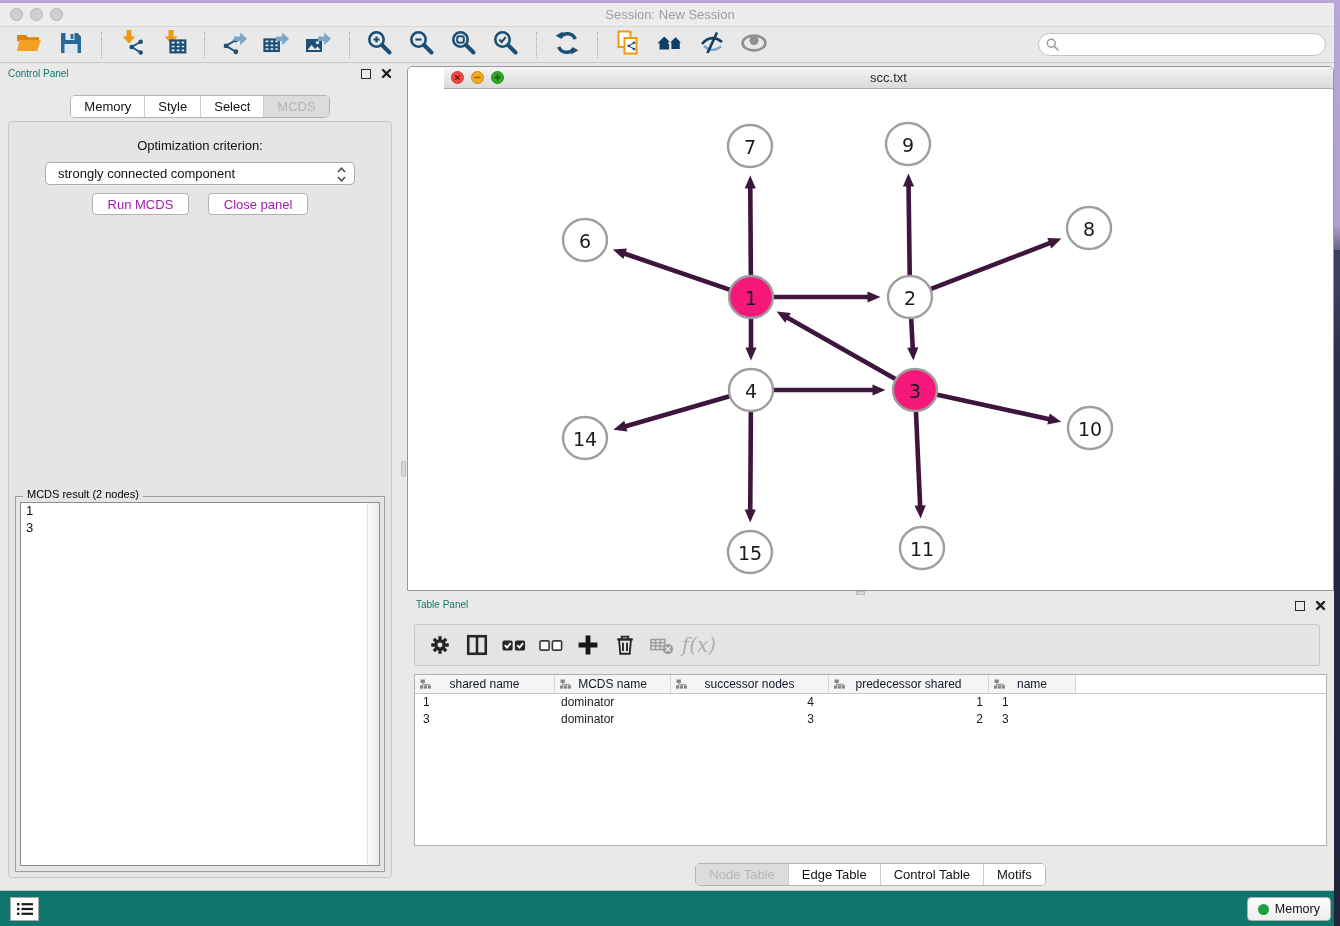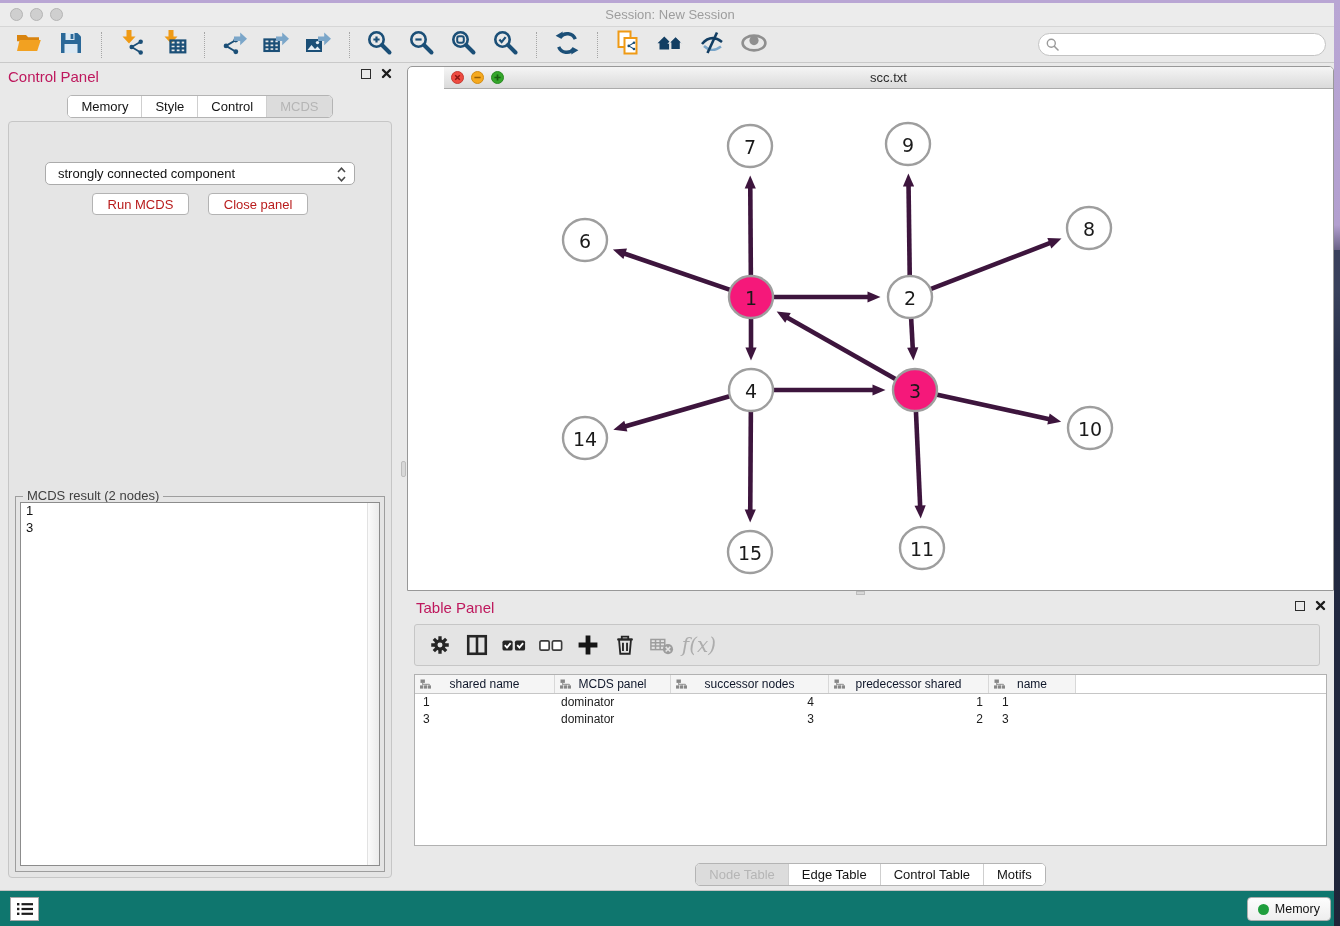--- a/index.html
+++ b/index.html
@@ -23,21 +23,21 @@
   .toolbar { position:absolute; left:0; top:27px; width:100%; height:36px; display:flex; align-items:center;
     padding-left:8px; background:#e9e9e9; border-bottom:1px solid #c9c9c9; }
   .tb-btn { width:34px; height:30px; display:flex; align-items:center; justify-content:center;
     background:none; border:none; margin:0 4px; padding:0; cursor:default; }
   .tb-sep { width:1px; height:26px; border-left:1px dotted #a6a6a6; margin:0 9px; }
   .search-wrap { position:relative; margin-left:auto; margin-right:14px; }
   .search-wrap svg { position:absolute; left:8px; top:5px; }
   .search-input { width:288px; height:23px; border:1px solid #c3c3c3; border-radius:12px; background:#fff;
     padding-left:27px; font-size:13px; outline:none; font-family:inherit; }
   
-  .panel-head-label { font-size:15px; color:#be185d; }
+  .panel-head-label { font-size:10px; color:#0f766e; }
   .panel-icons { position:absolute; right:8px; top:4px; display:flex; align-items:center; gap:10px; }
   .float-btn { width:10px; height:10px; border:1.6px solid #2c2c2c; background:transparent; display:inline-block; }
   .close-btn { background:none; border:none; padding:0; display:flex; }
   
   .control-panel { position:absolute; left:0; top:64px; width:400px; height:826px; }
   .cp-head { position:absolute; left:8px; top:4px; }
   .tabs-row { position:absolute; left:0; top:31px; width:100%; text-align:center; }
   .tabset { display:inline-flex; border:1px solid #b4b4b4; border-radius:5px; overflow:hidden; background:#fff; }
   .tab { padding:2px 13px; font-size:13px; background:#fff; border:none; border-left:1px solid #cfcfcf;
     color:#141414; font-family:inherit; cursor:default; line-height:17px; }
@@ -45,23 +45,23 @@
   .tab.active { background:#dcdcdc; color:#b5b5b5; }
   .cp-inner { position:absolute; left:8px; top:57px; width:384px; height:757px;
     background:#e5e5e5; border:1px solid #c6c6c6; border-radius:4px; }
   .opt-label { position:absolute; top:16px; width:100%; text-align:center; font-size:13px; color:#111; }
   .dropdown { position:absolute; left:36px; top:40px; width:310px; height:23px; background:#ffffff;
     border:1px solid #ababab; border-radius:5px; font-size:13px; line-height:21px; padding-left:12px; text-align:left;
     font-family:inherit; color:#111; }
   .dropdown svg { position:absolute; right:7px; top:3px; }
   .btn-row { position:absolute; top:71px; width:100%; text-align:center; }
   .cp-btn { height:22px; background:#fff; border:1px solid #b3b3b3; border-radius:4px;
-    font-size:13px; padding:0 15px; margin:0 7px; font-family:inherit; color:#b91c1c; cursor:default; }
+    font-size:13px; padding:0 15px; margin:0 7px; font-family:inherit; color:#a21caf; cursor:default; }
   .result-box { position:absolute; left:6px; right:6px; bottom:5px; height:376px; border:1px solid #9e9e9e; }
-  .result-legend { position:absolute; top:-9px; left:7px; background:#e5e5e5; padding:0 4px; font-size:13px; color:#404040; }
+  .result-legend { position:absolute; top:-9px; left:7px; background:#e5e5e5; padding:0 4px; font-size:11px; color:#000000; }
   .result-area { position:absolute; left:4px; right:4px; top:5px; bottom:5px; background:#fff; border:1px solid #8c8c8c; }
   .result-line { font-size:13px; line-height:16.5px; padding-left:5px; color:#111; }
   .result-scroll { position:absolute; right:0; top:0; bottom:0; width:12px;
     background:linear-gradient(to right,#fbfbfb,#ebebeb); border-left:1px solid #e2e2e2; }
   .v-grip { position:absolute; left:401px; top:461px; width:5px; height:16px; background:#d8d8d8;
     border:1px solid #bdbdbd; border-radius:2px; }
   .h-grip { position:absolute; left:856px; top:591px; width:9px; height:4px; background:#d8d8d8; border:1px solid #bdbdbd; }
   
   .net-win { position:absolute; left:407px; top:66px; width:927px; height:525px; background:#fff;
     border:1px solid #989898; border-radius:5px 5px 0 0; overflow:hidden;padding-left:36px; }
@@ -286,25 +286,26 @@
     <span class="float-btn"></span>
     <button class="close-btn">
       <svg width="11" height="11" viewBox="0 0 11 11">
           <path d="M2 2 L9 9 M9 2 L2 9" stroke="#1c1c1c" stroke-width="2.4" stroke-linecap="round"></path>
         </svg>
     </button>
   </div>
   <div class="tabs-row"><span class="tabset">
         <button class="tab">Memory</button>
         <button class="tab">Style</button>
-        <button class="tab">Control</button>
+        <button class="tab">Select</button>
         <button class="tab active">MCDS</button>
       </span></div>
 
   <div class="cp-inner">
+    <div class="opt-label">Optimization criterion:</div>
     <button class="dropdown">
       <span>strongly connected component</span>
       <svg width="11" height="17" viewBox="0 0 11 17">
         <path d="M2 6 L5.5 2.2 L9 6" fill="none" stroke="#4a4a4a" stroke-width="1.6"></path>
         <path d="M2 11 L5.5 14.8 L9 11" fill="none" stroke="#4a4a4a" stroke-width="1.6"></path>
       </svg>
     </button>
     <div class="btn-row">
       <button class="cp-btn">Run MCDS</button>
       <button class="cp-btn">Close panel</button>
@@ -550,21 +551,21 @@
             <path d="M2.7 3.9v1.4h6.7v1.1M2.7 5.3v1.1M6.2 5.3v1.1" stroke="#878787" stroke-width="0.9" fill="none"></path>
           </svg><span>shared name</span></div>
         <div class="t-hcell" style="width: 116px;"><svg width="11" height="10" viewBox="0 0 11 10">
             <g fill="#878787">
               <rect x="0.5" y="0.5" width="4.4" height="3.4"></rect>
               <rect x="0" y="6.4" width="3.2" height="3.2"></rect>
               <rect x="3.9" y="6.4" width="3.2" height="3.2"></rect>
               <rect x="7.8" y="6.4" width="3.2" height="3.2"></rect>
             </g>
             <path d="M2.7 3.9v1.4h6.7v1.1M2.7 5.3v1.1M6.2 5.3v1.1" stroke="#878787" stroke-width="0.9" fill="none"></path>
-          </svg><span>MCDS panel</span></div>
+          </svg><span>MCDS name</span></div>
         <div class="t-hcell" style="width: 158px;"><svg width="11" height="10" viewBox="0 0 11 10">
             <g fill="#878787">
               <rect x="0.5" y="0.5" width="4.4" height="3.4"></rect>
               <rect x="0" y="6.4" width="3.2" height="3.2"></rect>
               <rect x="3.9" y="6.4" width="3.2" height="3.2"></rect>
               <rect x="7.8" y="6.4" width="3.2" height="3.2"></rect>
             </g>
             <path d="M2.7 3.9v1.4h6.7v1.1M2.7 5.3v1.1M6.2 5.3v1.1" stroke="#878787" stroke-width="0.9" fill="none"></path>
           </svg><span>successor nodes</span></div>
         <div class="t-hcell" style="width: 160px;"><svg width="11" height="10" viewBox="0 0 11 10">

